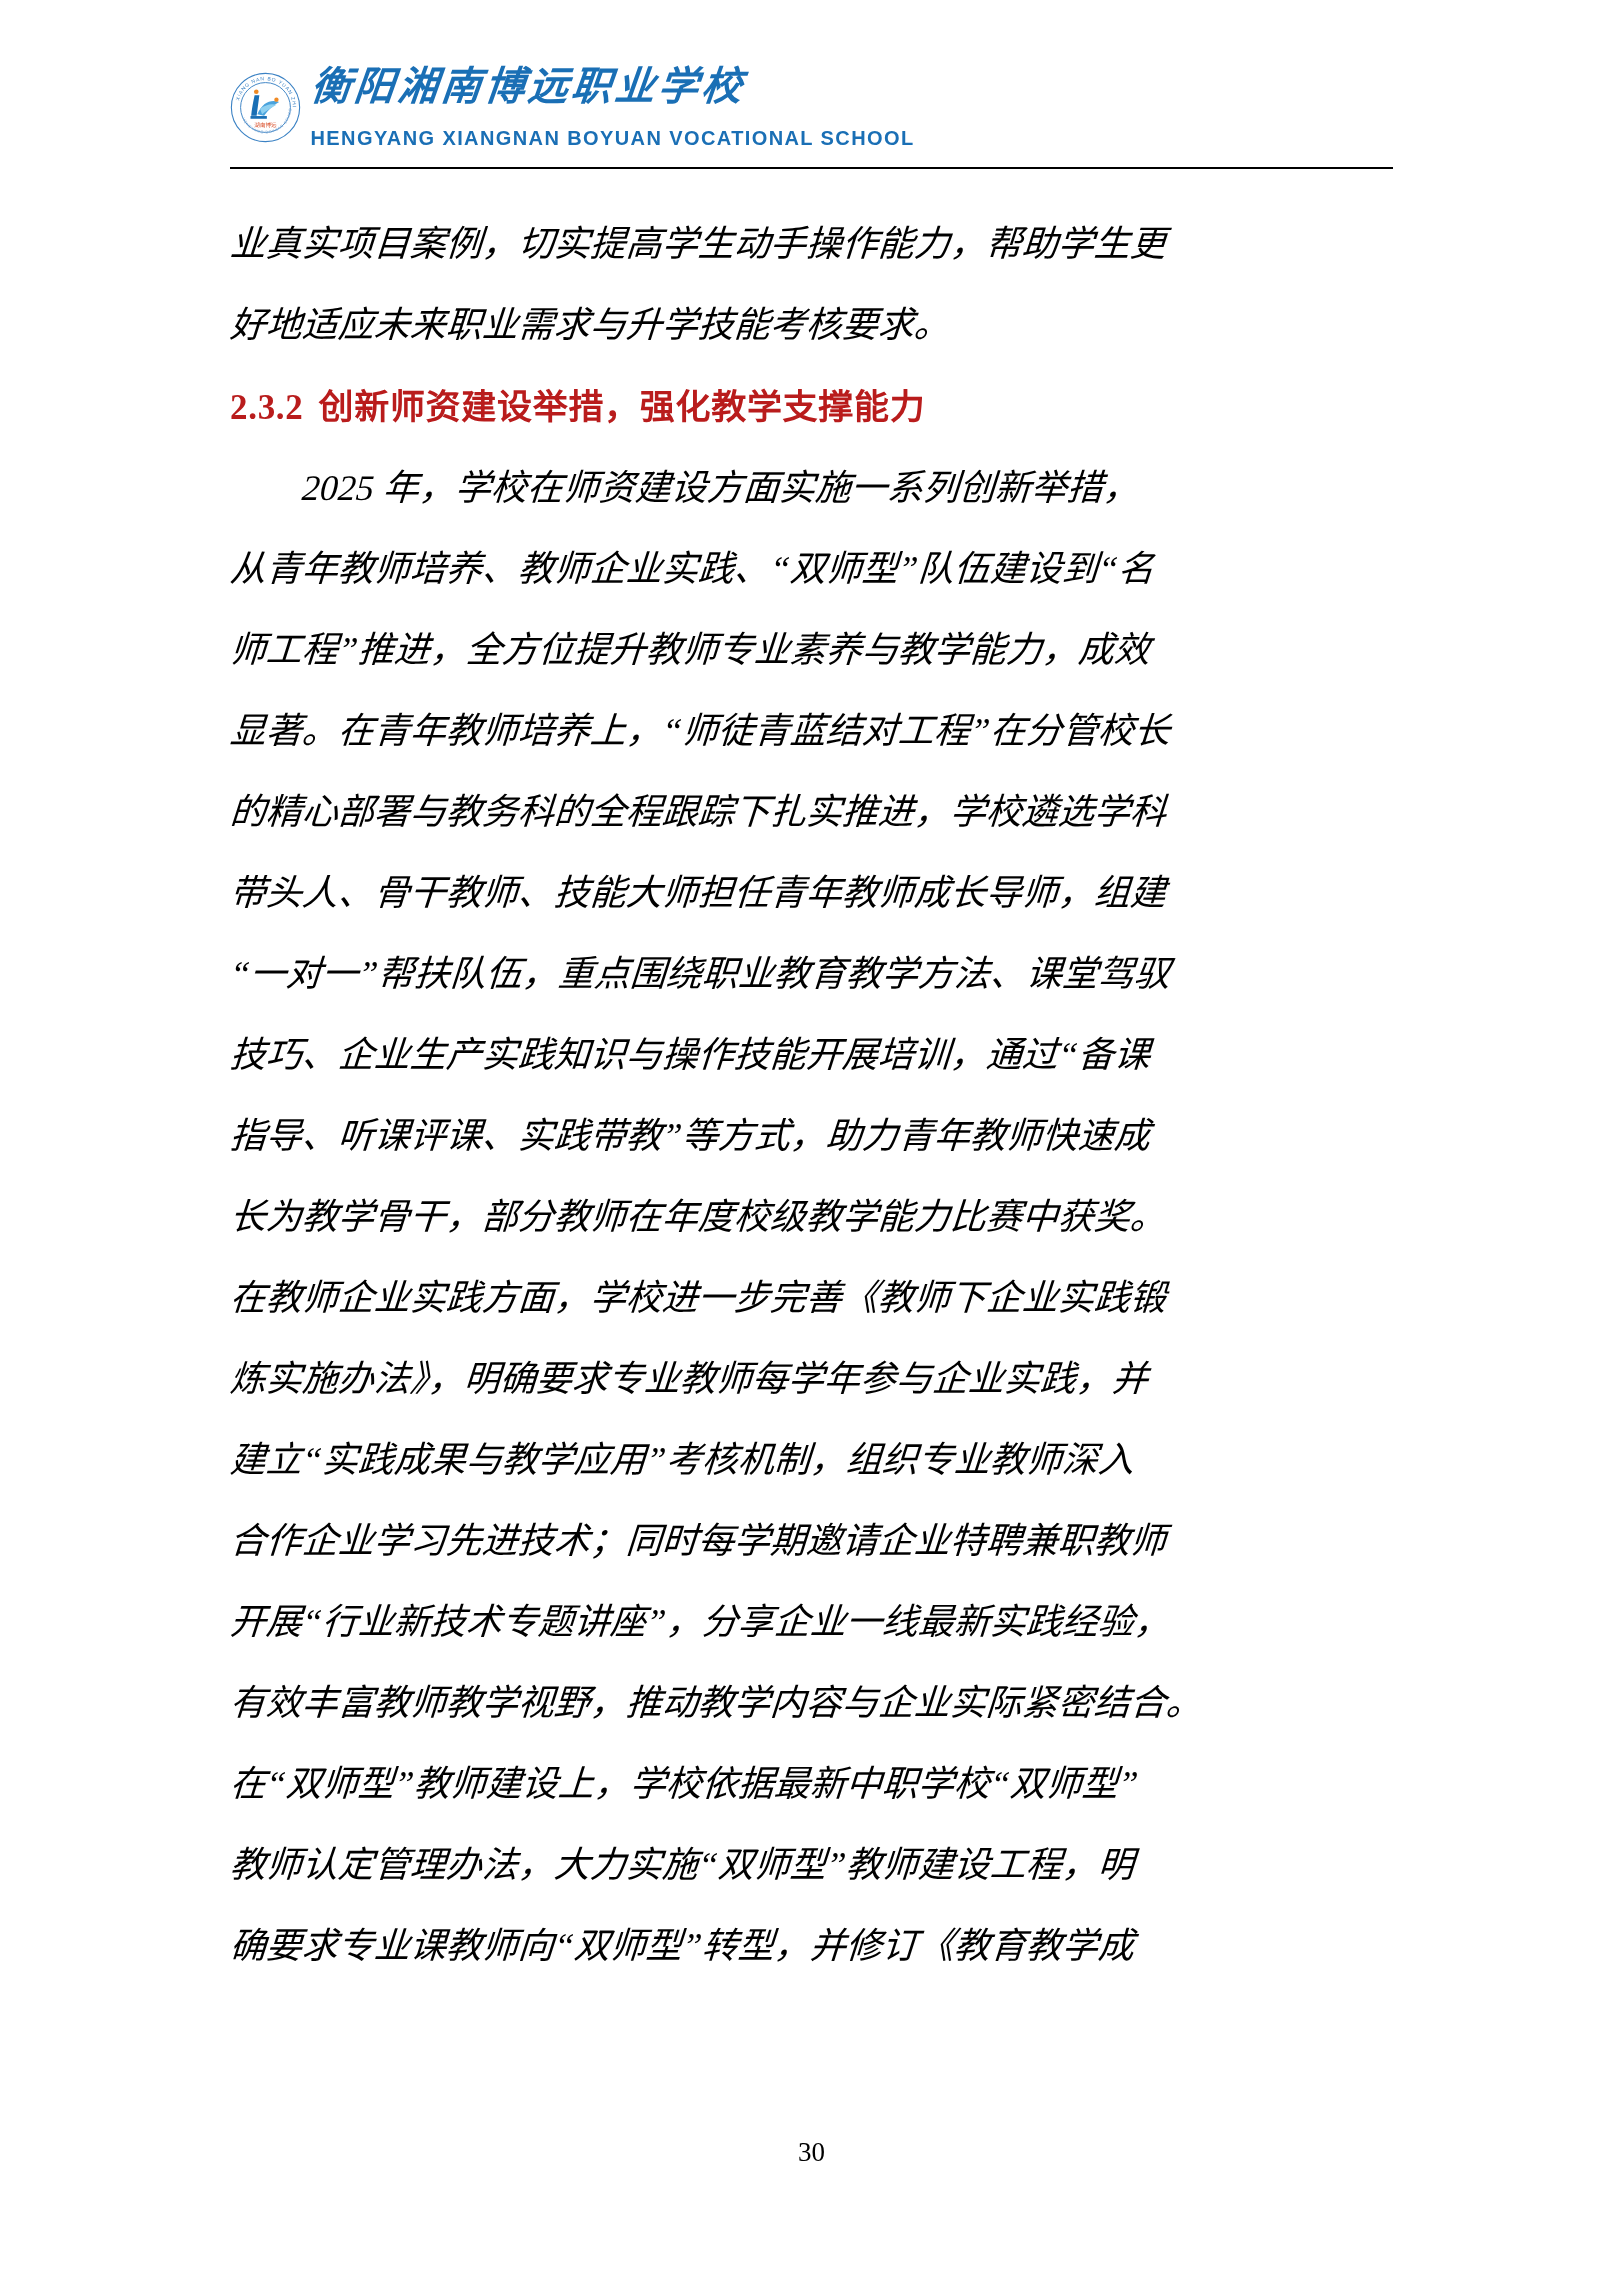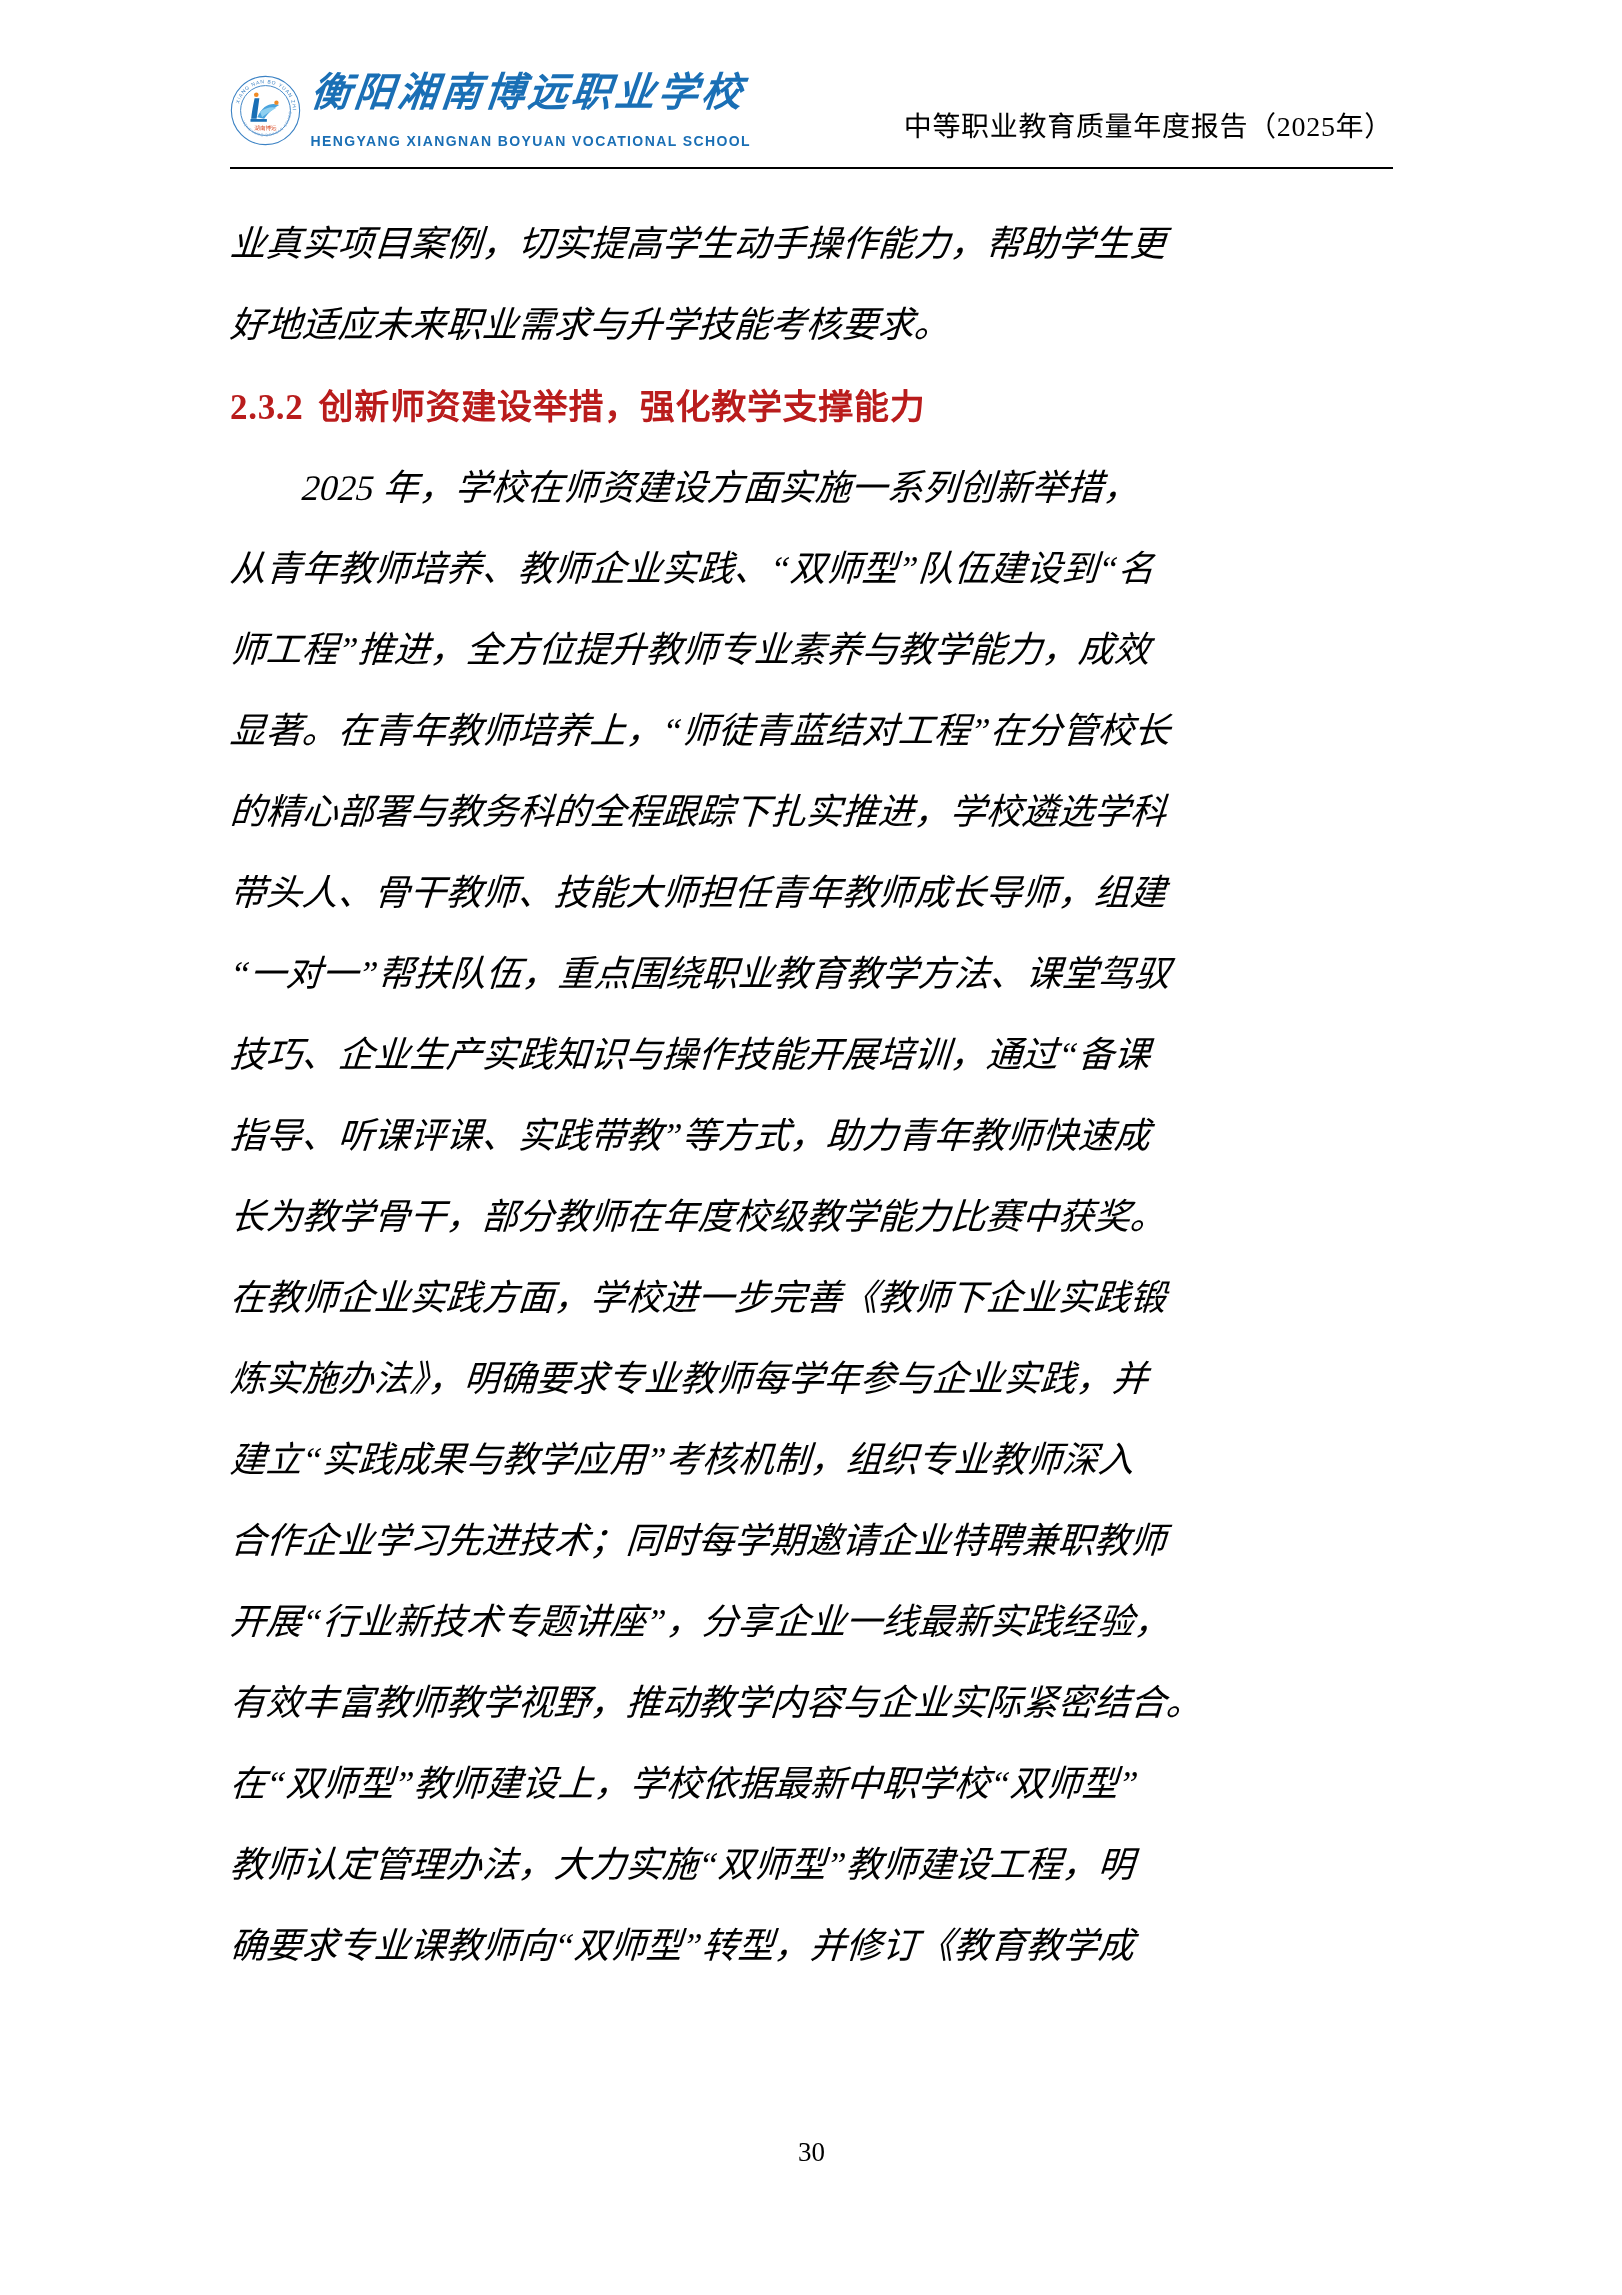--- a/index.html
+++ b/index.html
@@ -58,21 +58,21 @@
     font-size: 40px;
     font-style: italic;
     font-weight: 700;
     color: #1a6fb5;
     letter-spacing: 3.4px;
     white-space: nowrap;
     transform: skewX(-6deg);
   }
   .brand-en {
     font-family: "Liberation Sans", "DejaVu Sans", sans-serif;
-    font-size: 14px;
+    font-size: 20px;
     font-weight: 700;
     color: #1a6fb5;
     letter-spacing: 1.4px;
     white-space: nowrap;
     margin-top: 21px;
   }
   .header-title {
     font-family: "Liberation Serif", "DejaVu Serif", serif;
     font-size: 28px;
     color: #000000;
@@ -172,21 +172,20 @@
             <rect x="30" y="64.5" width="24" height="4" fill="#1a6fb5"></rect>
             <text x="52" y="80" text-anchor="middle" font-family="Liberation Sans, sans-serif" font-size="8.2" fill="#d94f2a">湖南博远</text>
           </svg>
         </div>
         <div class="brand-wordmark">
           <div class="brand-cn">衡阳湘南博远职业学校</div>
           <div class="brand-en">HENGYANG XIANGNAN BOYUAN VOCATIONAL SCHOOL</div>
         </div>
       </div>
 
-      <div class="header-title">中等职业教育质量年度报告（2025年）</div>
     </div>
     <div class="header-rule"></div>
   </div>
 
   <div class="content">
 
     <div class="body-line">
       <span class="kai">业真实项目案例，切实提高学生动手操作能力，帮助学生更</span>
     </div>
     <div class="body-line">

